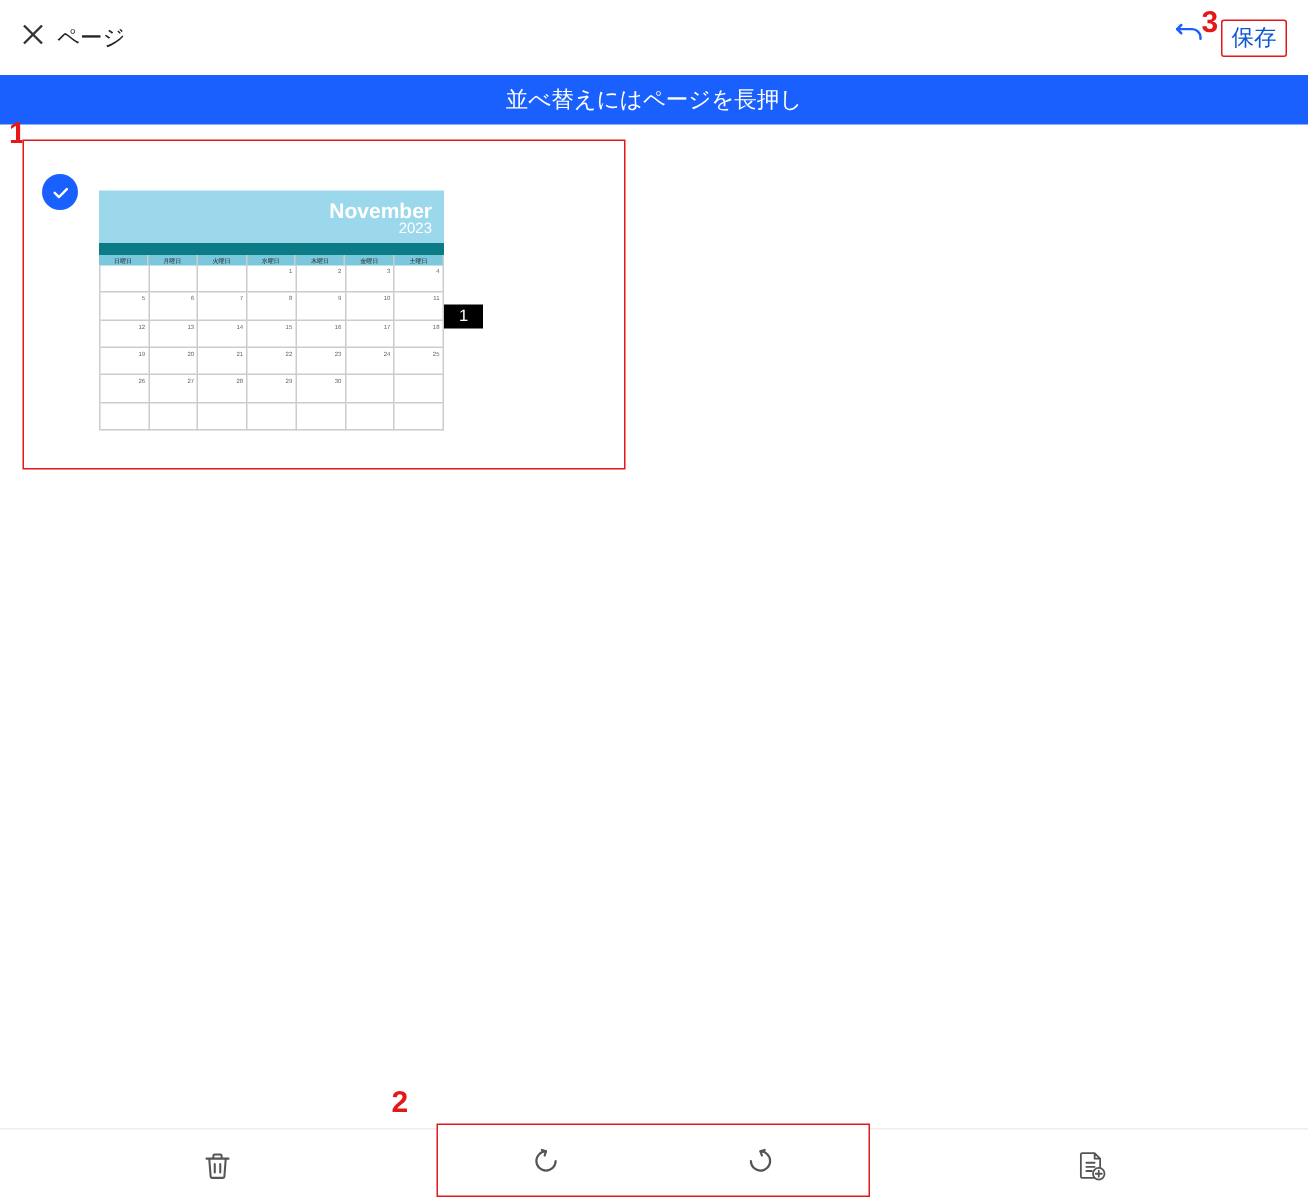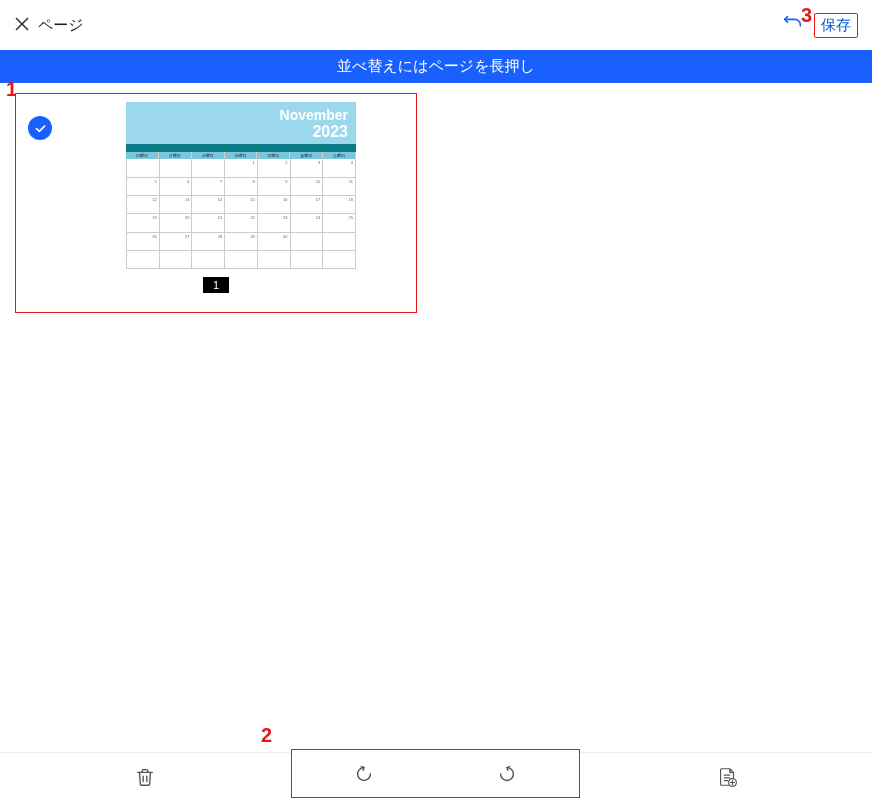--- a/index.html
+++ b/index.html
@@ -82,21 +82,21 @@
       flex-wrap: wrap;
       gap: 10px;
     }
     .page-thumb {
       width: 402px;
       height: 220px;
       border: 1.5px solid #e41818;
       position: relative;
       background: #fff;
       display: flex;
-      flex-direction: column;
+      flex-direction: row;
       align-items: center;
       padding: 8px 0 0 0;
     }
     .annot-1 {
       position: absolute;
       top: 78px;
       left: 6px;
       color: #e41818;
       font-weight: bold;
       font-size: 20px;
@@ -127,22 +127,22 @@
       text-align: right;
     }
     .cal-month {
       color: #fff;
       font-weight: bold;
       font-size: 14px;
       line-height: 1;
     }
     .cal-year {
       color: #fff;
-      font-weight: bold;
-      font-size: 16px;
+      font-weight: normal;
+      font-size: 10px;
       line-height: 1.2;
     }
     .cal-subbar {
       background: #0b7b85;
       height: 8px;
     }
     .cal-days {
       display: grid;
       grid-template-columns: repeat(7, 1fr);
       background: #7bc8dd;

